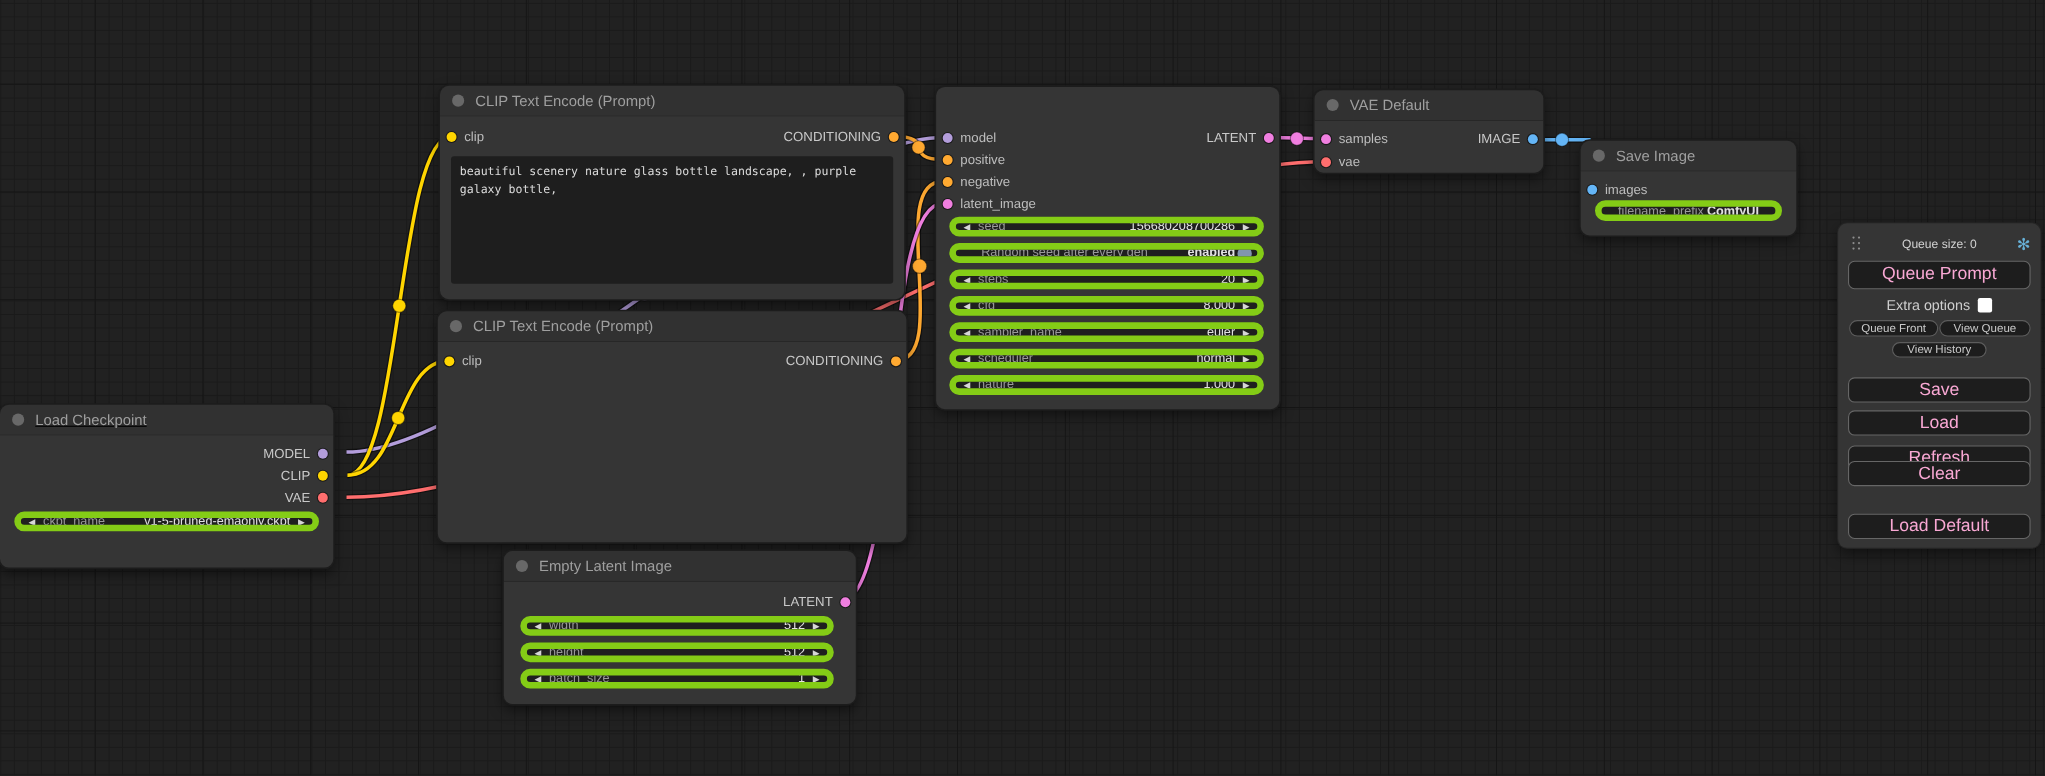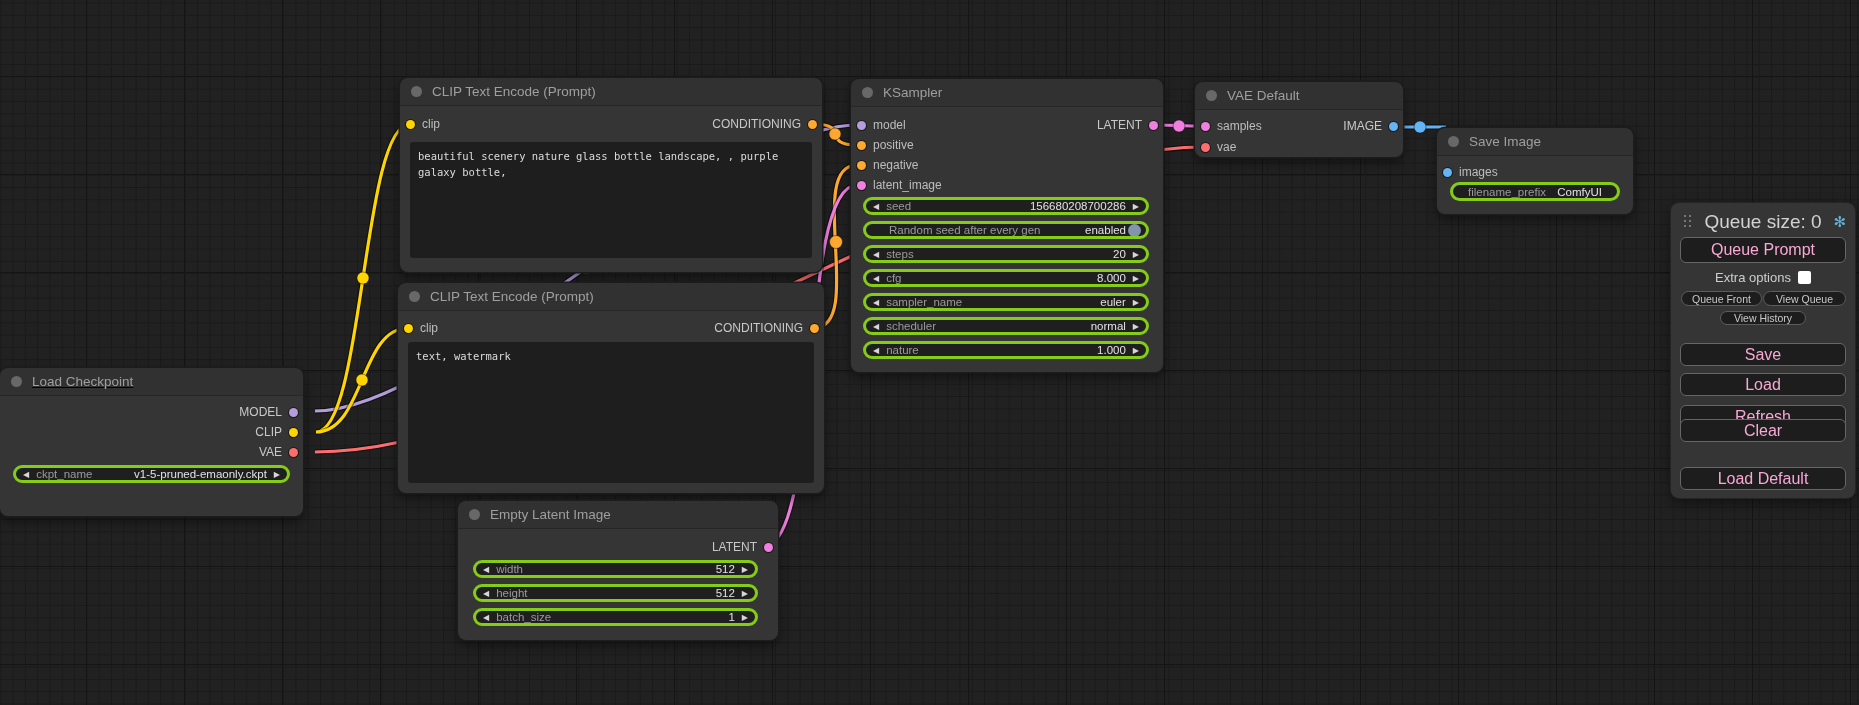--- a/index.html
+++ b/index.html
@@ -33,46 +33,46 @@
     background:rgba(0,0,0,.07); border-radius:8px 8px 0 0;
   }
   .title-dot { width:11px; height:11px; border-radius:50%; background:#686868; flex:none; }
 
   .port { position:absolute; height:18px; display:flex; align-items:center; gap:7px; font-size:12px; color:#bdbdbd; }
   .port.in  { left:6px; }
   .port.out { right:5px; flex-direction:row-reverse; color:#c9c9c9; }
   .pdot { width:9px; height:9px; border-radius:50%; box-shadow:0 0 0 1px rgba(0,0,0,.5); flex:none; }
 
   .widget {
-    position:absolute; height:18px; background:#1f1f1f; border:3px solid #84cc16;
+    position:absolute; height:18px; background:#1f1f1f; border:6px solid #84cc16;
     border-radius:10px; display:flex; align-items:center; padding:0 7px;
     font-size:11.5px; color:#9a9a9a; overflow:hidden; white-space:nowrap;
   }
   .widget .arrow { font-family:"DejaVu Sans", sans-serif; font-size:8px; color:#d6d6d6; flex:none; }
   .widget .wlabel { margin-left:7px; }
   .widget .spacer { flex:1; }
   .widget .wvalue { color:#e2e2e2; margin-right:7px; }
   .widget.no-arrows .wlabel { margin-left:16px; }
-  .widget.no-arrows .wvalue { margin-right:2px; }
+  .widget.no-arrows .wvalue { margin-right:2px;font-weight:bold; }
   .toggle-dot { width:13px; height:13px; border-radius:50%; flex:none; margin-right:-2px; }
 
   .prompt-box {
     position:absolute; background:#1e1e1e; border-radius:3px; padding:6px 8px;
     font-family:"DejaVu Sans Mono", monospace; font-size:10.5px; line-height:1.55;
     color:#dcdcdc; white-space:pre-wrap; word-break:break-word;
   }
 
   .qpanel {
     position:absolute; z-index:3; left:1671px; top:203px; width:184px; height:295px;
     background:#353535; border-radius:8px; box-shadow:0 0 0 1px #242424, 0 5px 14px rgba(0,0,0,.5);
   }
   .qheader { position:absolute; top:9px; left:0; right:0; height:20px; display:flex; align-items:center; }
   .drag-dots { position:absolute; left:13px; top:3px; width:2px; height:2px; background:#8d8d8d; border-radius:50%;
     box-shadow:5px 0 0 #8d8d8d, 0 5px 0 #8d8d8d, 5px 5px 0 #8d8d8d, 0 10px 0 #8d8d8d, 5px 10px 0 #8d8d8d; }
-  .qtitle { flex:1; text-align:center; color:#d2d2d2; font-size:19px; }
+  .qtitle { flex:1; text-align:center; color:#d2d2d2; font-size:11px; }
   .gear { position:absolute; right:9px; top:1px; font-size:15px; line-height:18px; font-family:"DejaVu Sans", sans-serif; }
   .qbtn {
     position:absolute; left:9px; width:166px; background:#1d1d1d; border:1px solid #666;
     border-radius:6px; color:#f9a8d4; display:flex; align-items:center; justify-content:center;
   }
   .qbtn.big { font-size:16px; }
   .qsmall {
     position:absolute; height:15px; background:#1d1d1d; border:1px solid #5c5c5c; border-radius:8px;
     color:#c9c9c9; font-size:10.5px; display:flex; align-items:center; justify-content:center;
   }
@@ -172,28 +172,23 @@
       <span>CLIP Text Encode (Prompt)</span>
     </div>
     <div class="port in" style="top:36px">
       <span class="pdot" style="background: rgb(255, 213, 0);"></span>
       <span>clip</span>
     </div>
     <div class="port out" style="top:36px">
       <span class="pdot" style="background: rgb(255, 169, 49);"></span>
       <span>CONDITIONING</span>
     </div>
-    <div class="prompt-box" style="left:10px;top:59px;width:406px;height:141px;">text, watermark</div>
   </div>
 
   <div class="node" style="left:851px;top:79px;width:312px;height:293px;">
-    <div class="node-title">
-      <span class="title-dot"></span>
-      <span>KSampler</span>
-    </div>
     <div class="port in" style="top:37px">
       <span class="pdot" style="background: rgb(179, 157, 219);"></span>
       <span>model</span>
     </div>
     <div class="port in" style="top:57px">
       <span class="pdot" style="background: rgb(255, 169, 49);"></span>
       <span>positive</span>
     </div>
     <div class="port in" style="top:77px">
       <span class="pdot" style="background: rgb(255, 169, 49);"></span>

